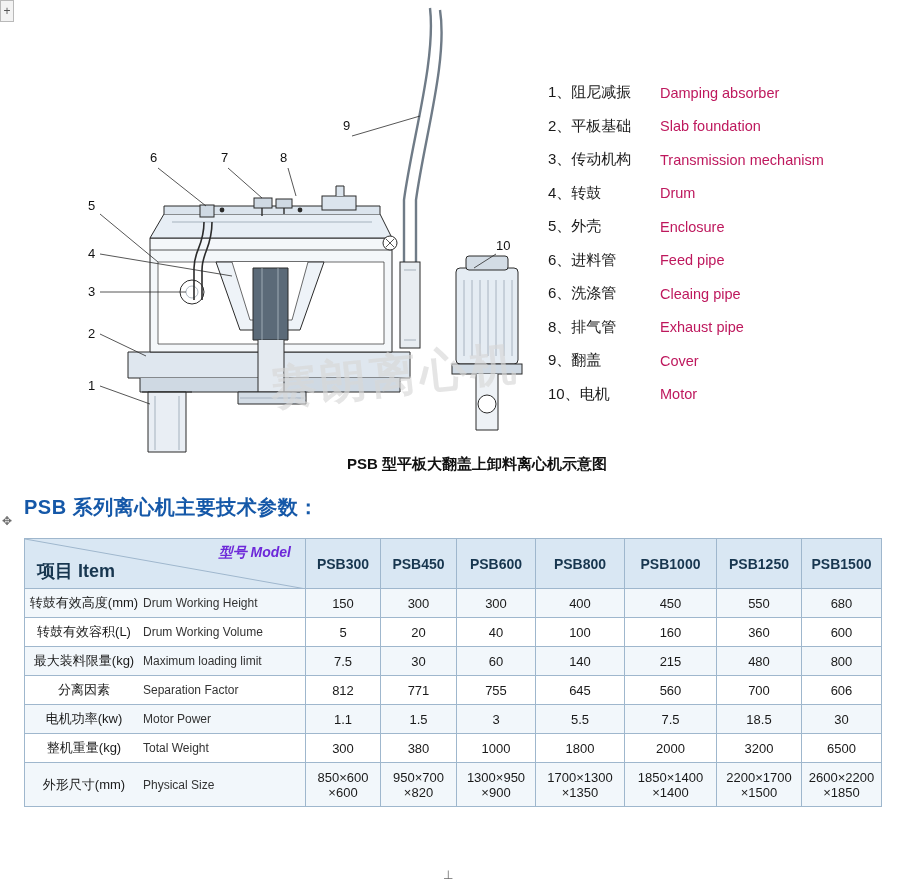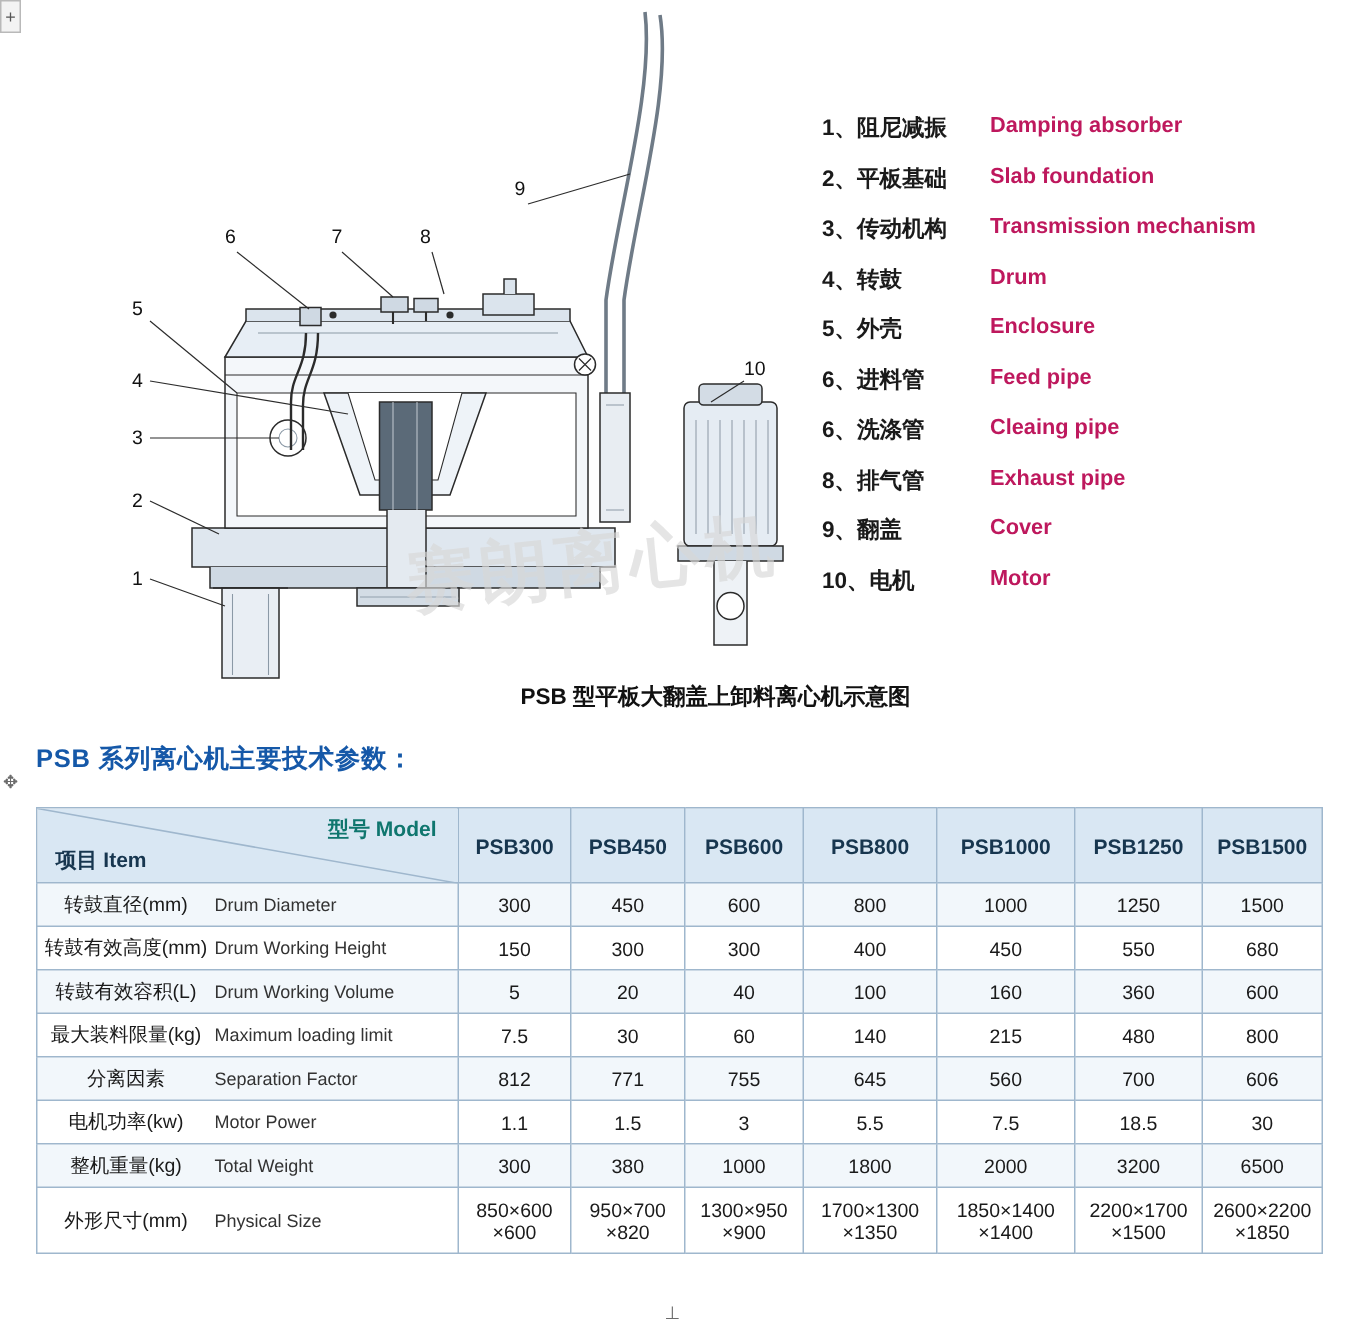--- a/index.html
+++ b/index.html
@@ -36,23 +36,22 @@
   }
 
   
   #legend {
     position: absolute;
     left: 548px; top: 76px;
     width: 350px;
   }
   .legend-row {
     display: flex;
-    align-items: flex-start;
+    align-items: center;
     height: 33.5px;
-    font-weight: bold;
   }
   .legend-cn {
     width: 112px;
     font-size: 15px;
     color: #1a1a1a;
     white-space: nowrap;
   }
   .legend-en {
     font-size: 14.5px;
     color: #be185d;
@@ -76,21 +75,21 @@
     position: absolute;
     font-size: 13px;
     color: #111;
     font-family: "Liberation Sans", sans-serif;
   }
 
   
   #spec-title {
     position: absolute;
     left: 24px; top: 494px;
-    font-size: 17px;
+    font-size: 20px;
     font-weight: bold;
     color: #1558a8;
     letter-spacing: .5px;
   }
 
   #spec-wrap {
     position: absolute;
     left: 24px; top: 538px;
     width: 857px;
   }
@@ -135,26 +134,26 @@
     position: relative;
     background: #d9e7f3;
     padding: 0;
   }
   th.corner .diag {
     position: absolute; inset: 0;
   }
   th.corner .item-lbl {
     position: absolute;
     left: 12px; bottom: 5px;
-    font-size: 14px; font-weight: bold; color: #17364f;
+    font-size: 18px; font-weight: bold; color: #17364f;
   }
   th.corner .model-lbl {
     position: absolute;
     right: 14px; top: 5px;
-    font-size: 14px; font-weight: bold; color: #0f766e;
+    font-size: 14px; font-weight: bold; color: #6d28d9; font-style: italic;
   }
   .size-cell { line-height: 15px; font-size: 12.5px; }
 
   
   .edge-handle {
     position: absolute;
     color: #6b6b6b;
     font-size: 12px;
     line-height: 1;
   }
@@ -336,35 +335,20 @@
         <th>PSB450</th>
         <th>PSB600</th>
         <th>PSB800</th>
         <th>PSB1000</th>
         <th>PSB1250</th>
         <th>PSB1500</th>
       </tr>
     </thead>
     <tbody>
 
-      <tr>
-        <td class="rowhead">
-          <span class="rowhead-inner">
-            <span class="rh-cn">转鼓直径(mm)</span>
-            <span class="rh-en">Drum Diameter</span>
-          </span>
-        </td>
-        <td>300</td>
-        <td>450</td>
-        <td>600</td>
-        <td>800</td>
-        <td>1000</td>
-        <td>1250</td>
-        <td>1500</td>
-      </tr>
 
       <tr>
         <td class="rowhead">
           <span class="rowhead-inner">
             <span class="rh-cn">转鼓有效高度(mm)</span>
             <span class="rh-en">Drum Working Height</span>
           </span>
         </td>
         <td>150</td>
         <td>300</td>

